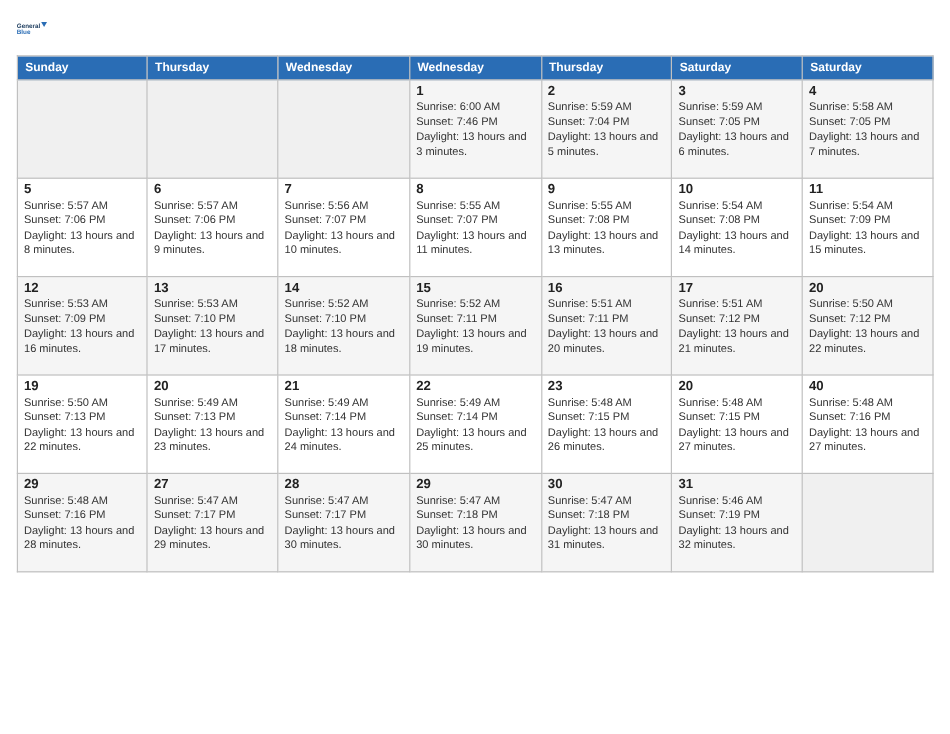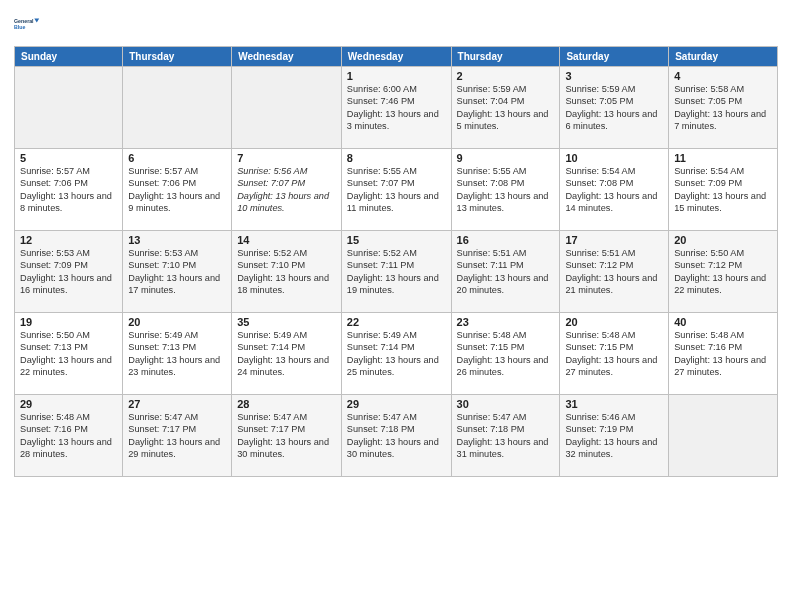--- a/index.html
+++ b/index.html
@@ -155,21 +155,21 @@
 Daylight: 13 hours and 8 minutes.</div>
           </td>
           <td>
             <span class="day-num">6</span>
             <div class="day-info" style="white-space: pre-line;">Sunrise: 5:57 AM
 Sunset: 7:06 PM
 Daylight: 13 hours and 9 minutes.</div>
           </td>
           <td>
             <span class="day-num">7</span>
-            <div class="day-info" style="white-space: pre-line; font-style: italic;">Sunrise: 5:56 AM
+            <div class="day-info" style="white-space: pre-line;">Sunrise: 5:56 AM
 Sunset: 7:07 PM
 Daylight: 13 hours and 10 minutes.</div>
           </td>
           <td>
             <span class="day-num">8</span>
             <div class="day-info" style="white-space: pre-line;">Sunrise: 5:55 AM
 Sunset: 7:07 PM
 Daylight: 13 hours and 11 minutes.</div>
           </td>
           <td>
@@ -242,21 +242,21 @@
 Sunset: 7:13 PM
 Daylight: 13 hours and 22 minutes.</div>
           </td>
           <td>
             <span class="day-num">20</span>
             <div class="day-info" style="white-space: pre-line;">Sunrise: 5:49 AM
 Sunset: 7:13 PM
 Daylight: 13 hours and 23 minutes.</div>
           </td>
           <td>
-            <span class="day-num">35</span>
+            <span class="day-num">21</span>
             <div class="day-info" style="white-space: pre-line;">Sunrise: 5:49 AM
 Sunset: 7:14 PM
 Daylight: 13 hours and 24 minutes.</div>
           </td>
           <td>
             <span class="day-num">22</span>
             <div class="day-info" style="white-space: pre-line;">Sunrise: 5:49 AM
 Sunset: 7:14 PM
 Daylight: 13 hours and 25 minutes.</div>
           </td>

